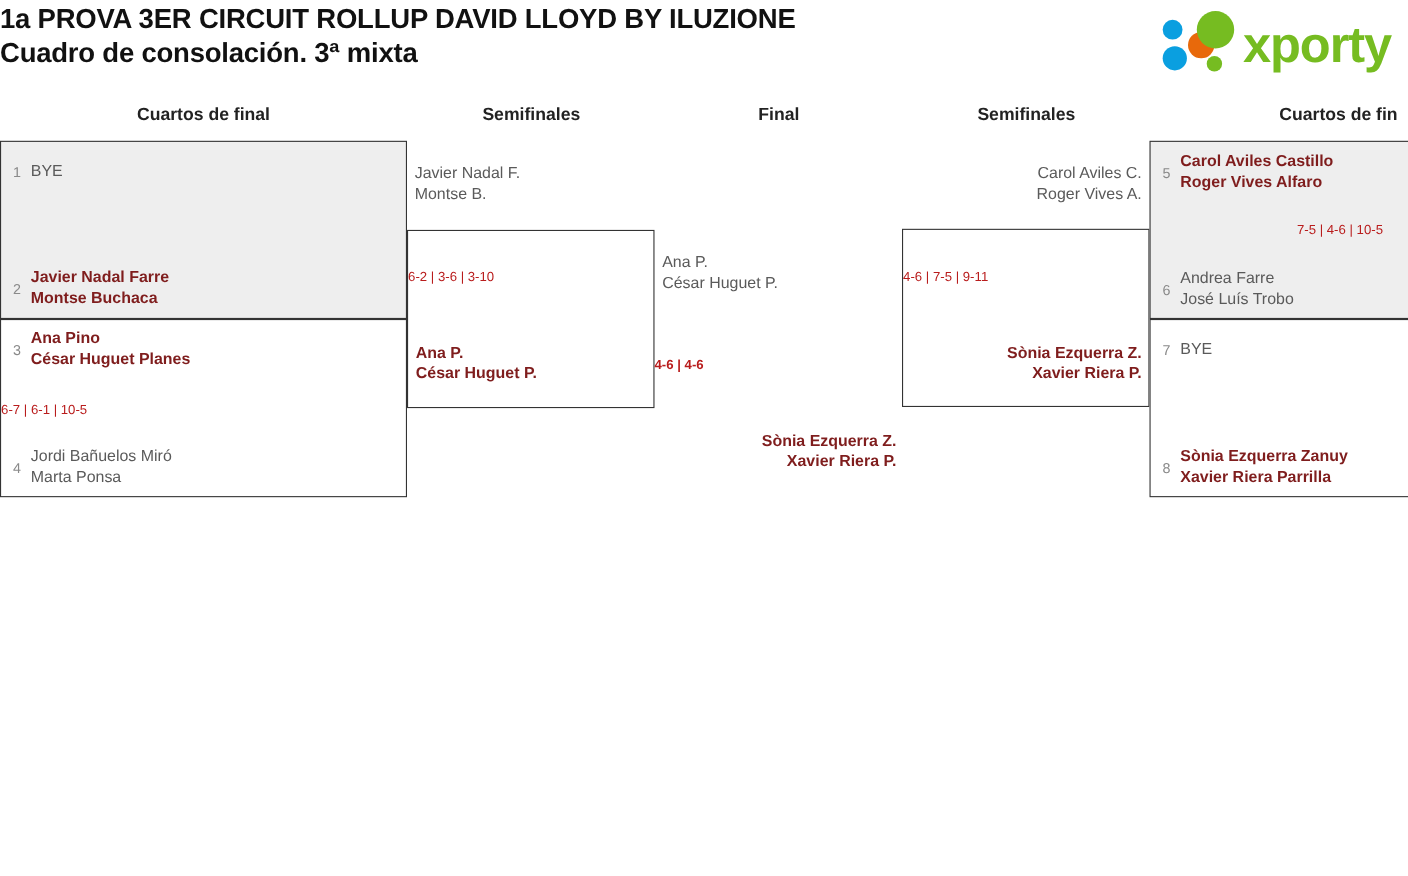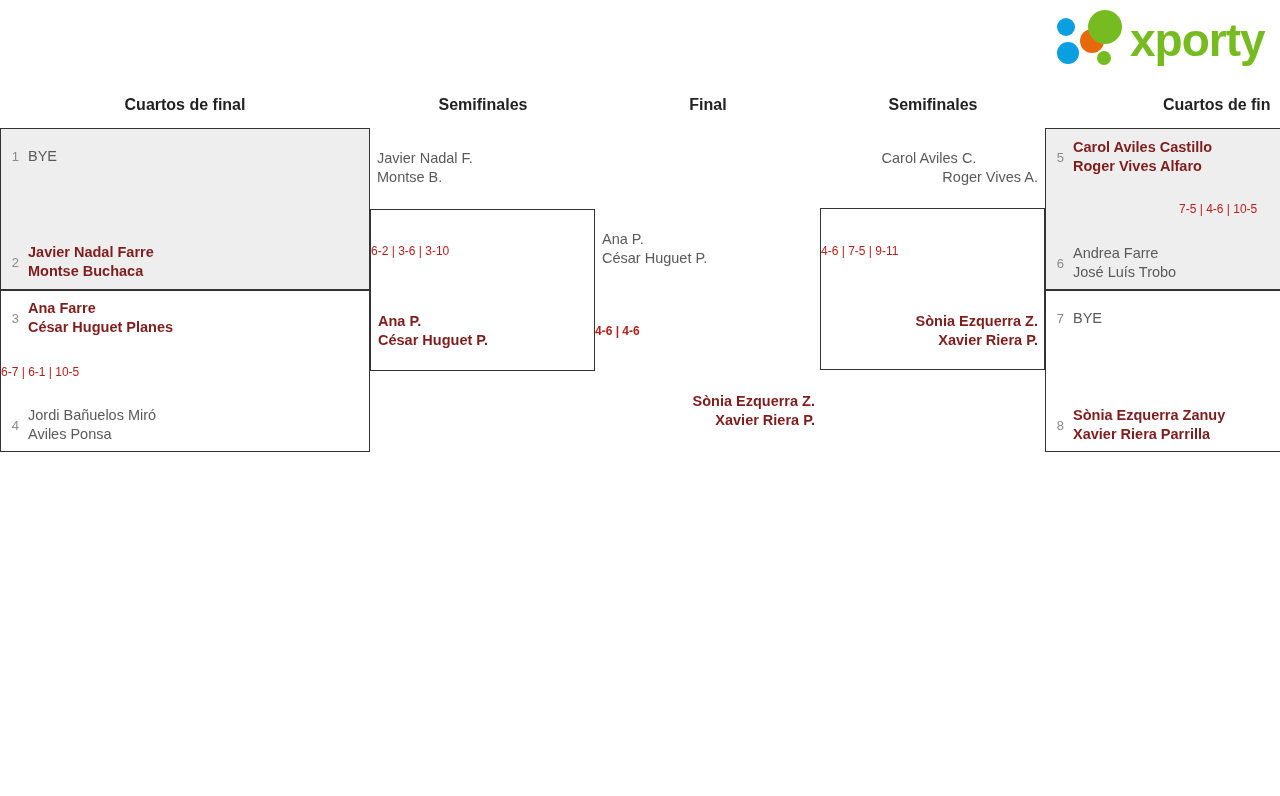--- a/index.html
+++ b/index.html
@@ -54,20 +54,24 @@
   .score.c { text-align: left; }
   .score.l { text-align: left; }
 
   .floating { position: absolute; }
 </style>
 </head>
 <body>
 
 <div id="root">
 
+  <div class="title-block">
+    <div class="title-line">1a PROVA 3ER CIRCUIT ROLLUP DAVID LLOYD BY ILUZIONE</div>
+    <div class="title-line">Cuadro de consolación. 3ª mixta</div>
+  </div>
 
   <div class="logo">
     <svg width="232" height="62" viewBox="0 0 232 62" xmlns="http://www.w3.org/2000/svg" aria-hidden="true">
       <circle cx="18" cy="21" r="9" fill="#0a9fe0"></circle>
       <circle cx="20" cy="47" r="11" fill="#0a9fe0"></circle>
       <circle cx="44" cy="35" r="12" fill="#e8690b"></circle>
       <circle cx="57" cy="21" r="17" fill="#76bc21"></circle>
       <circle cx="56" cy="52" r="7" fill="#76bc21"></circle>
       <text x="82" y="50" font-family="Liberation Sans, sans-serif" font-size="46" font-weight="700" fill="#76bc21" letter-spacing="-1">xporty</text>
     </svg>
@@ -92,30 +96,30 @@
         <span class="nm">Javier Nadal Farre</span>
         <span class="nm">Montse Buchaca</span>
       </span>
     </div>
   </div>
 
   <div class="box" style="left:0px; top:290px; width:370px; height:162px;">
     <div class="slot" style="left:8px; top:8px;">
       <span class="seed">3</span>
       <span class="names winner">
-        <span class="nm">Ana Farre</span>
+        <span class="nm">Ana Pino</span>
         <span class="nm">César Huguet Planes</span>
       </span>
     </div>
     <div class="score c" style="left:0px; top:72px; width:368px;">6-7 | 6-1 | 10-5</div>
     <div class="slot" style="left:8px; top:115px;">
       <span class="seed">4</span>
       <span class="names loser">
         <span class="nm">Jordi Bañuelos Miró</span>
-        <span class="nm">Aviles Ponsa</span>
+        <span class="nm">Marta Ponsa</span>
       </span>
     </div>
   </div>
 
   <div class="floating" style="left:377px; top:149px;">
     <span class="names loser">
       <span class="nm">Javier Nadal F.</span>
       <span class="nm">Montse B.</span>
     </span>
   </div>
@@ -141,21 +145,21 @@
 
   <div class="floating" style="left:595px; top:392px; width:220px;">
     <span class="names winner ralign" style="display:block;">
       <span class="nm" style="display:block;">Sònia Ezquerra Z.</span>
       <span class="nm" style="display:block;">Xavier Riera P.</span>
     </span>
   </div>
 
   <div class="floating" style="left:820px; top:149px; width:218px; text-align:right;">
     <span class="names loser ralign" style="display:block;">
-      <span class="nm" style="display:block;text-align:center;">Carol Aviles C.</span>
+      <span class="nm" style="display:block;">Carol Aviles C.</span>
       <span class="nm" style="display:block;">Roger Vives A.</span>
     </span>
   </div>
 
   <div class="box" style="left:820px; top:208px; width:225px; height:162px;">
     <div class="score c" style="left:0px; top:33px; width:223px;">4-6 | 7-5 | 9-11</div>
     <div class="floating" style="left:0px; top:103px; width:217px; text-align:right;">
       <span class="names winner ralign" style="display:block;">
         <span class="nm" style="display:block;">Sònia Ezquerra Z.</span>
         <span class="nm" style="display:block;">Xavier Riera P.</span>

